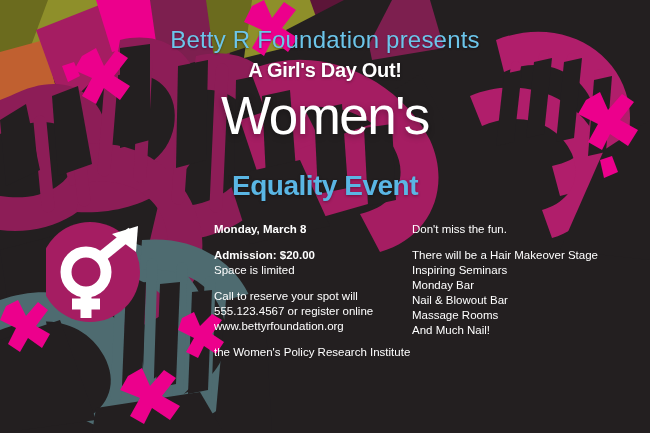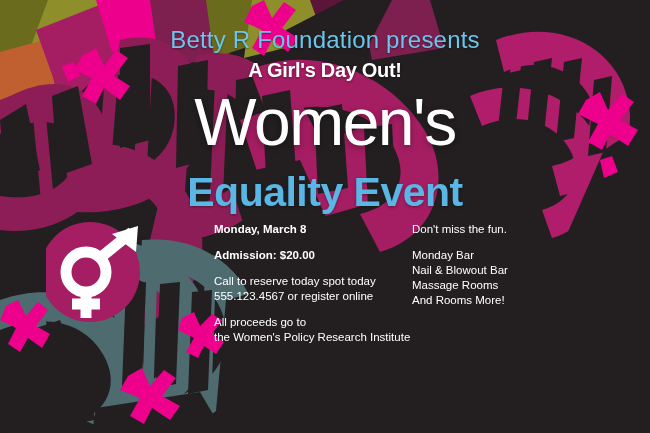--- a/index.html
+++ b/index.html
@@ -53,33 +53,33 @@
     letter-spacing: -0.3px;
     line-height: 1;
     text-shadow: 0 1px 3px rgba(0,0,0,.4);
   }
   .bigword {
     position: absolute;
     left: 0; right: 0;
     top: 88px;
     text-align: center;
     color: #ffffff;
-    font-size: 66px;
+    font-size: 53px;
     font-weight: 400;
     letter-spacing: -1.5px;
     line-height: 1.05;
     text-shadow: 0 2px 6px rgba(0,0,0,.35);
   }
   .subword {
     position: absolute;
     left: 0; right: 0;
     top: 172px;
     text-align: center;
     color: #5ab6e4;
-    font-size: 41px;
+    font-size: 28px;
     font-weight: bold;
     letter-spacing: -0.5px;
     line-height: 1;
     text-shadow: 0 1px 3px rgba(0,0,0,.35);
   }
 
   
   .col {
     position: absolute;
     color: #ffffff;
@@ -264,36 +264,39 @@
     <div class="bigword">Women's</div>
 
     <div class="subword">Equality Event</div>
 
     <div class="col col-left">
         <div class="blk">
           <div class="ln bold">Monday, March 8</div>
         </div>
         <div class="blk">
           <div class="ln bold">Admission: $20.00</div>
-        </div>
-        <div class="blk">
-          <div class="ln">Call to reserve today spot today</div>
+          <div class="ln">Space is limited</div>
+        </div>
+        <div class="blk">
+          <div class="ln">Call to reserve your spot will</div>
           <div class="ln">555.123.4567 or register online</div>
-        </div>
-        <div class="blk">
-          <div class="ln">All proceeds go to</div>
+          <div class="ln">www.bettyrfoundation.org</div>
+        </div>
+        <div class="blk">
           <div class="ln">the Women's Policy Research Institute</div>
         </div>
       </div>
     <div class="col col-right">
         <div class="blk">
           <div class="ln">Don't miss the fun.</div>
         </div>
         <div class="blk">
+          <div class="ln">There will be a Hair Makeover Stage</div>
+          <div class="ln">Inspiring Seminars</div>
           <div class="ln">Monday Bar</div>
           <div class="ln">Nail &amp; Blowout Bar</div>
           <div class="ln">Massage Rooms</div>
-          <div class="ln">And Rooms More!</div>
+          <div class="ln">And Much Nail!</div>
         </div>
       </div>
 
   </div>
 </div>
 
 </body></html>

